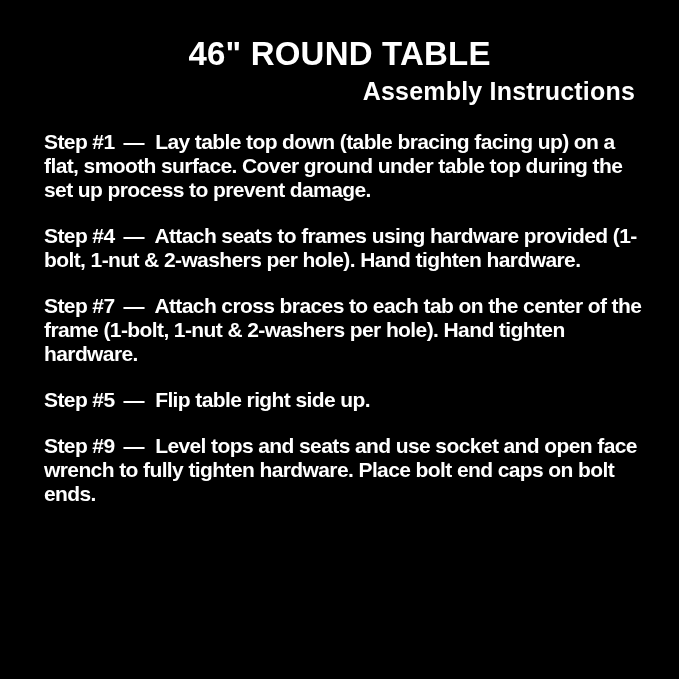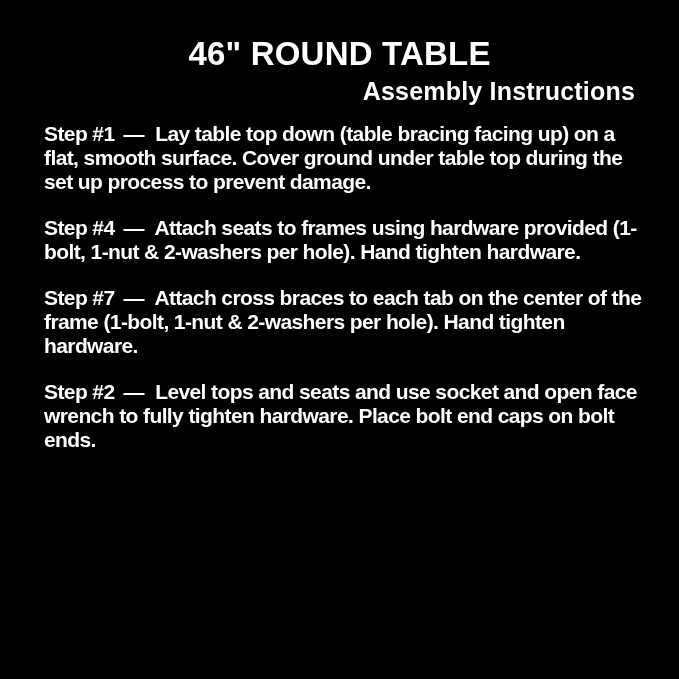--- a/index.html
+++ b/index.html
@@ -35,21 +35,21 @@
   }
   .subtitle {
     margin: 2px 0 0 0;
     font-size: 25px;
     line-height: 30px;
     letter-spacing: 0.2px;
     white-space: nowrap;
     text-align: right;
   }
   .steps {
-    margin-top: 16px;
+    margin-top: 24px;
     max-width: 605px;
   }
   .step {
     margin: 0 0 22px 0;
     font-size: 21px;
     line-height: 24px;
     letter-spacing: -0.6px;
   }
   .step-label {
     white-space: nowrap;
@@ -71,18 +71,19 @@
 
   <div class="steps">
 
     <p class="step"><span class="step-label">Step #1</span><span class="step-dash">—</span> <span class="step-text">Lay table top down (table bracing facing up) on a flat, smooth surface. Cover ground under table top during the set up process to prevent damage.</span></p>
 
 
     <p class="step"><span class="step-label">Step #4</span><span class="step-dash">—</span> <span class="step-text">Attach seats to frames using hardware provided (1-bolt, 1-nut &amp; 2-washers per hole). Hand tighten hardware.</span></p>
 
     <p class="step"><span class="step-label">Step #7</span><span class="step-dash">—</span> <span class="step-text">Attach cross braces to each tab on the center of the frame (1-bolt, 1-nut &amp; 2-washers per hole). Hand tighten hardware.</span></p>
 
+    <p class="step"><span class="step-label">Step #5</span><span class="step-dash">—</span> <span class="step-text">Flip table right side up.</span></p>
 
-    <p class="step"><span class="step-label">Step #2</span><span class="step-dash">—</span> <span class="step-text">Level tops and seats and use socket and open face wrench to fully tighten hardware. Place bolt end caps on bolt ends.</span></p>
+    <p class="step"><span class="step-label">Step #9</span><span class="step-dash">—</span> <span class="step-text">Level tops and seats and use socket and open face wrench to fully tighten hardware. Place bolt end caps on bolt ends.</span></p>
 
   </div>
 
 </div>
 
 </body></html>

